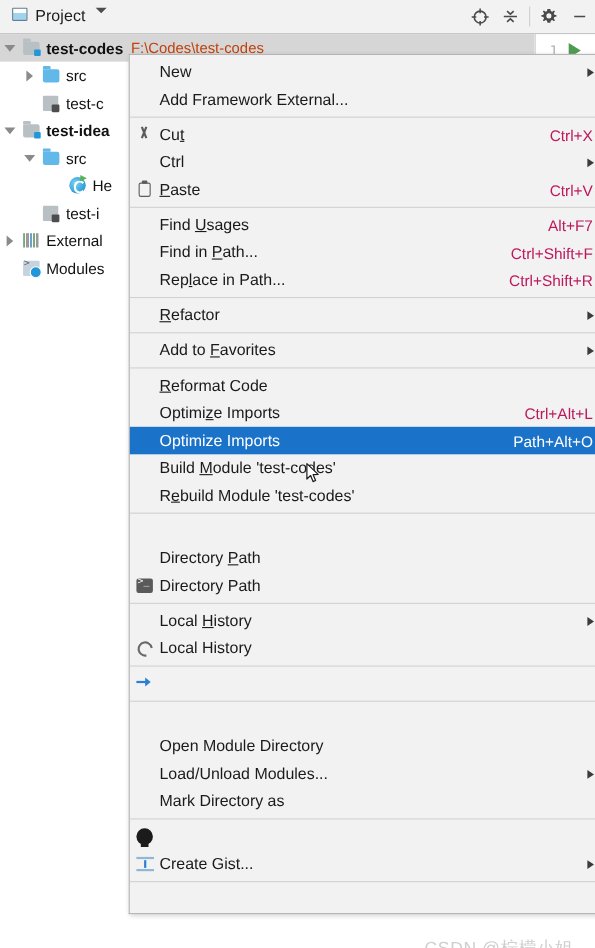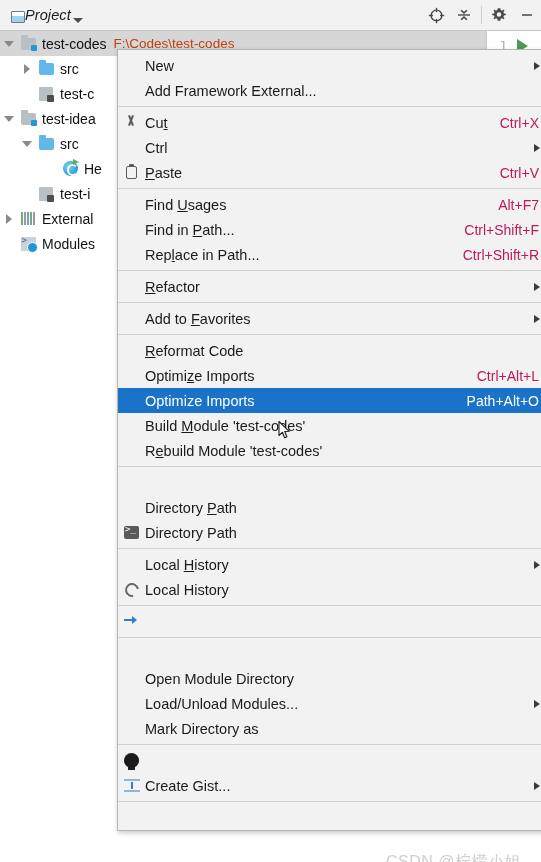--- a/index.html
+++ b/index.html
@@ -19,23 +19,22 @@
 
   
   .toolwin-header {
     position: absolute; left: 0; top: 0;
     width: 541px; height: 31px;
     background: #f2f2f2;
     border-bottom: 1px solid #c6c6c6;
     display: flex; align-items: center;
   }
   .tw-title {
-    display: flex; align-items: flex-end; 
+    display: flex; align-items: flex-start; gap: 7px;
     padding-left: 11px;
-    font-style: italic;
   }
   .tw-title .label {
     font-size: 14.5px; color: #1c1c1c;
     letter-spacing: 0.1px;
   }
   .proj-icon {
     width: 14px; height: 12px;
     border: 1px solid #5f7f95;
     background: linear-gradient(#ffffff 0 36%, #9fd3ee 36% 100%);
     border-radius: 1px;
@@ -178,21 +177,21 @@
   .scratchico::before {
     content: ">"; position: absolute; left: 1px; top: -2px;
     font-size: 9px; color: #55606a; font-family: "DejaVu Sans Mono", monospace;
   }
   .scratchico::after {
     content: ""; position: absolute; right: -2px; bottom: -2px;
     width: 9px; height: 9px; border-radius: 50%;
     background: #2196d8; border: 1px solid #ffffff;
   }
   .tree-label { padding-left: 4px; }
-  .tree-label.bold { font-weight: normal; }
+  .tree-label.bold { font-weight: bold; }
   .tree-path { padding-left: 7px; color: #c2410c; font-size: 13.5px; }
 
   
   .ctxmenu {
     position: absolute; left: 117px; top: 49px;
     width: 435px;
     background: #f2f2f2;
     border: 1px solid #b5b5b5;
     border-right: none;
     box-shadow: 1px 2px 5px rgba(0,0,0,0.22);

